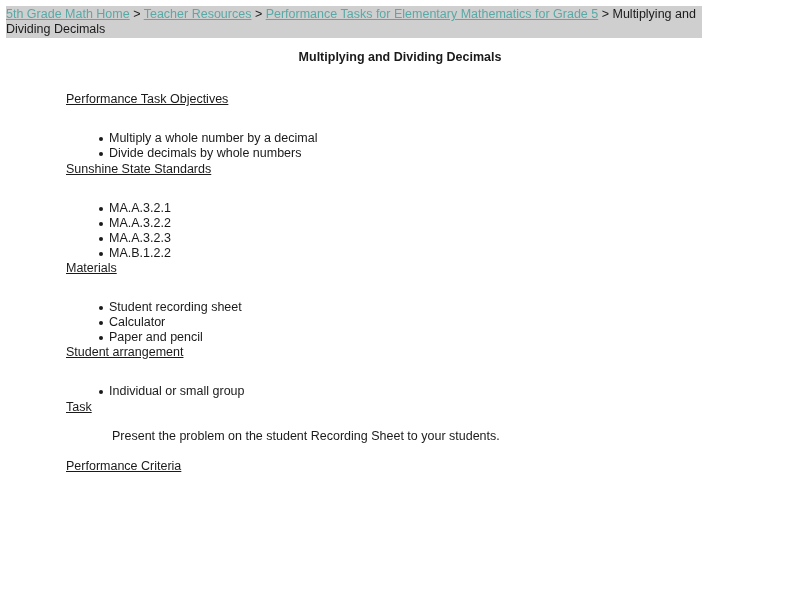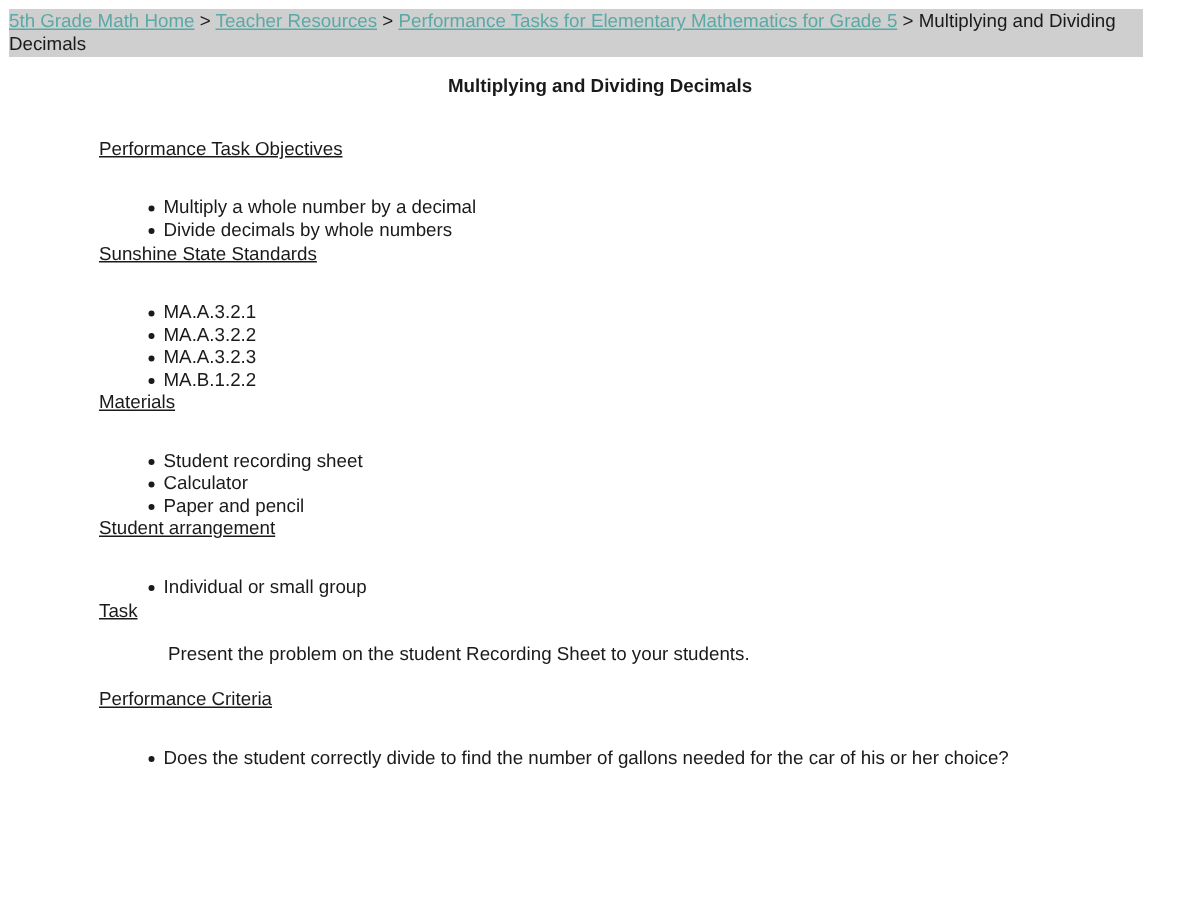--- a/index.html
+++ b/index.html
@@ -9,21 +9,21 @@
       width: 800px;
       height: 600px;
       overflow: hidden;
       font-family: "Liberation Sans", sans-serif;
       color: #1a1a1a;
     }
     .breadcrumb {
       position: absolute;
       left: 6px;
       top: 6px;
-      width: 756px;
+      width: 696px;
       height: 32px;
       background: #cfcfcf;
       font-size: 12.5px;
       line-height: 15px;
       padding: 1px 0 0 0;
       box-sizing: border-box;
     }
     .breadcrumb a {
       color: #5aa9a6;
       text-decoration: underline;
@@ -123,15 +123,14 @@
   <div class="section-heading" style="top:345px">Student arrangement</div>
   <ul class="bullets" style="top:372px">
     <li>Individual or small group</li>
   </ul>
 
   <div class="section-heading" style="top:400px">Task</div>
   <div class="para" style="top:429px">Present the problem on the student Recording Sheet to your students.</div>
 
   <div class="section-heading" style="top:459px">Performance Criteria</div>
   <ul class="bullets spaced" style="top:486px">
-    <li>Does the student correctly divide to find the number of gallons needed for the car of his or her choice?</li>
   </ul>
 </div>
 
 </body></html>

